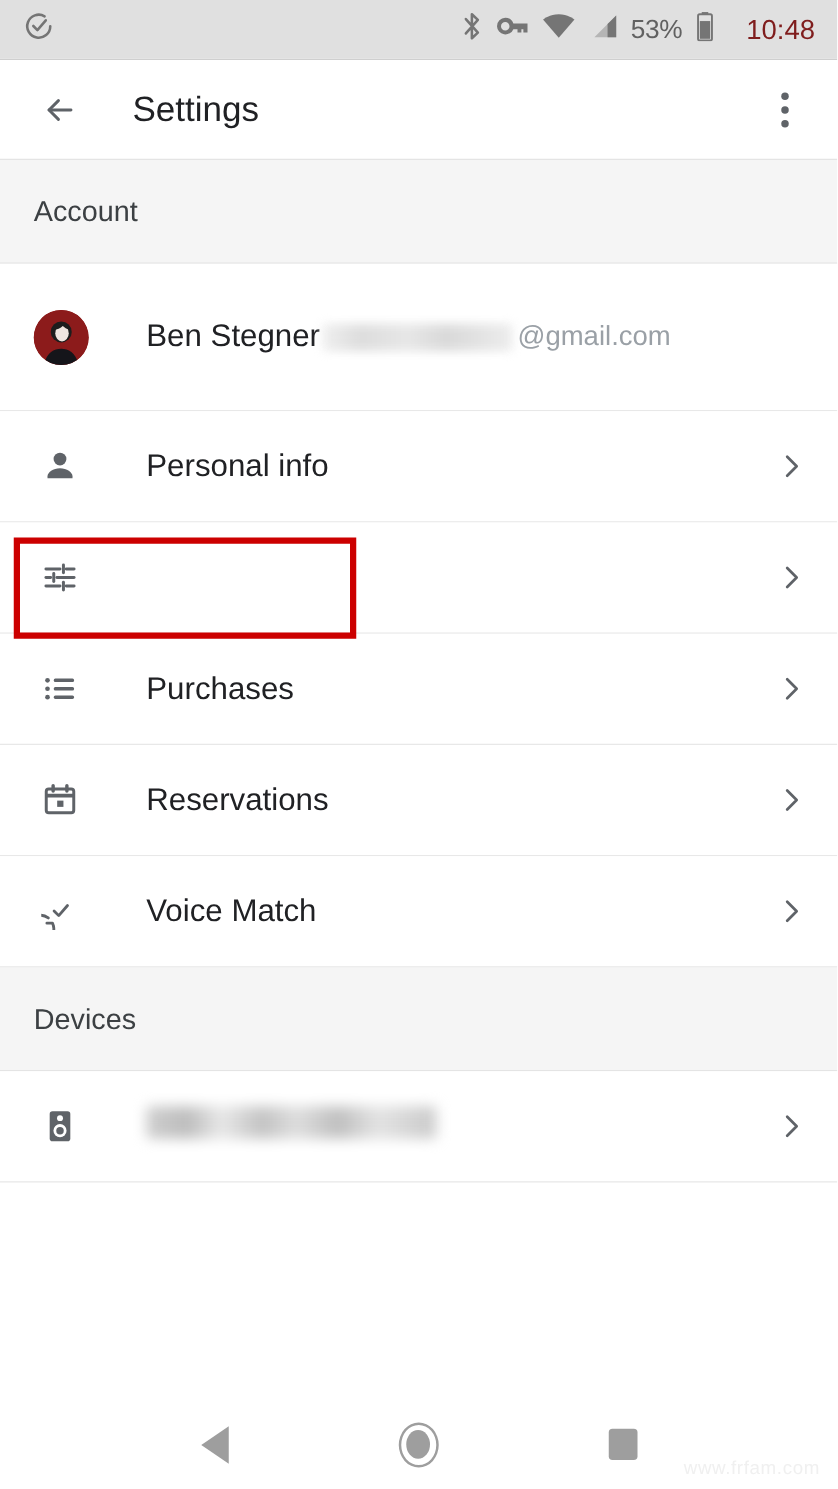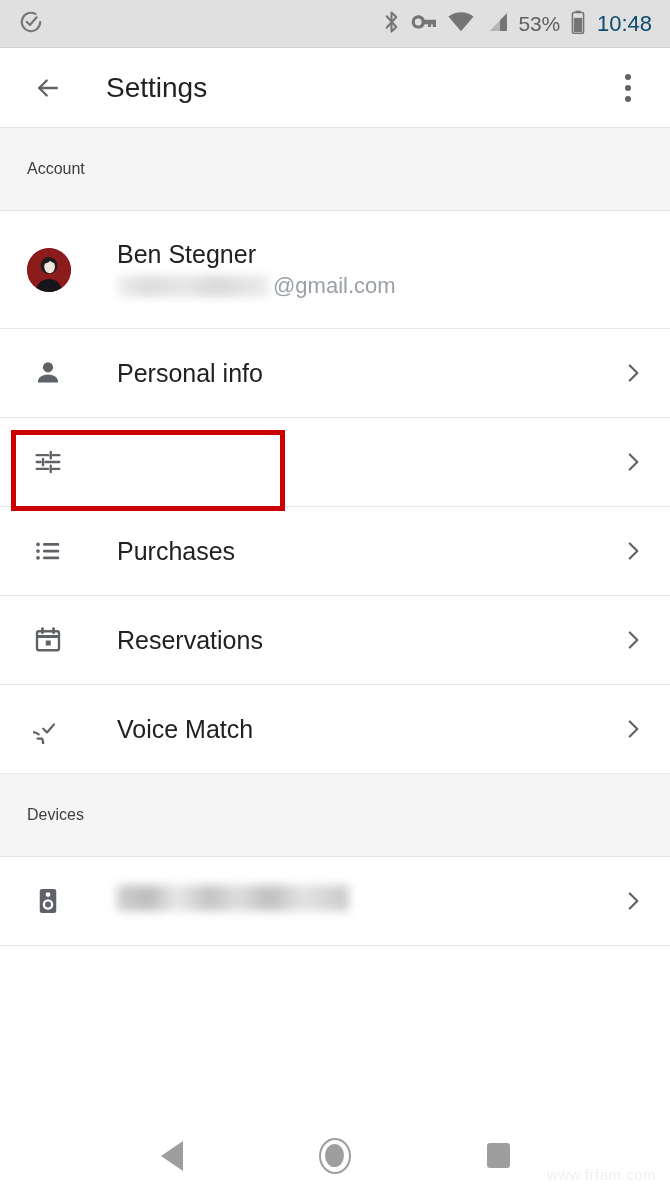--- a/index.html
+++ b/index.html
@@ -44,23 +44,23 @@
     display: block;
     color: #757575;
   }
   .battery-pct {
     font-size: 21px;
     color: #616161;
     letter-spacing: -0.2px;
   }
   .clock {
     font-size: 22px;
-    color: #0c4a6e;
+    color: #7f1d1d;
     letter-spacing: 0px;
-    margin-left: 1px;
+    margin-left: 15px;
   }
   .status-divider {
     height: 1px;
     background: #cfcfcf;
   }
 
   
   .app-bar {
     height: 80px;
     display: flex;
@@ -109,21 +109,21 @@
   .section-header {
     background: #f5f5f5;
     height: 83px;
     display: flex;
     align-items: center;
     padding-left: 27px;
     box-sizing: border-box;
     border-bottom: 1px solid #e4e4e4;
   }
   .section-header span {
-    font-size: 16px;
+    font-size: 23px;
     color: #3c4043;
   }
 
   
   .row {
     display: flex;
     align-items: center;
     height: 89px;
     background: #ffffff;
     padding: 0 24px 0 27px;
@@ -164,21 +164,21 @@
     min-width: 44px;
     border-radius: 50%;
     overflow: hidden;
     background: #8c1b1b;
     position: relative;
     display: block;
   }
   .account-text {
     margin-left: 46px;
     display: flex;
-    flex-direction: column;
+    flex-direction: row;
     justify-content: center;
     gap: 2px;
   }
   .account-name {
     font-size: 25px;
     color: #202124;
     line-height: 1.25;
   }
   .account-email {
     font-size: 22px;

